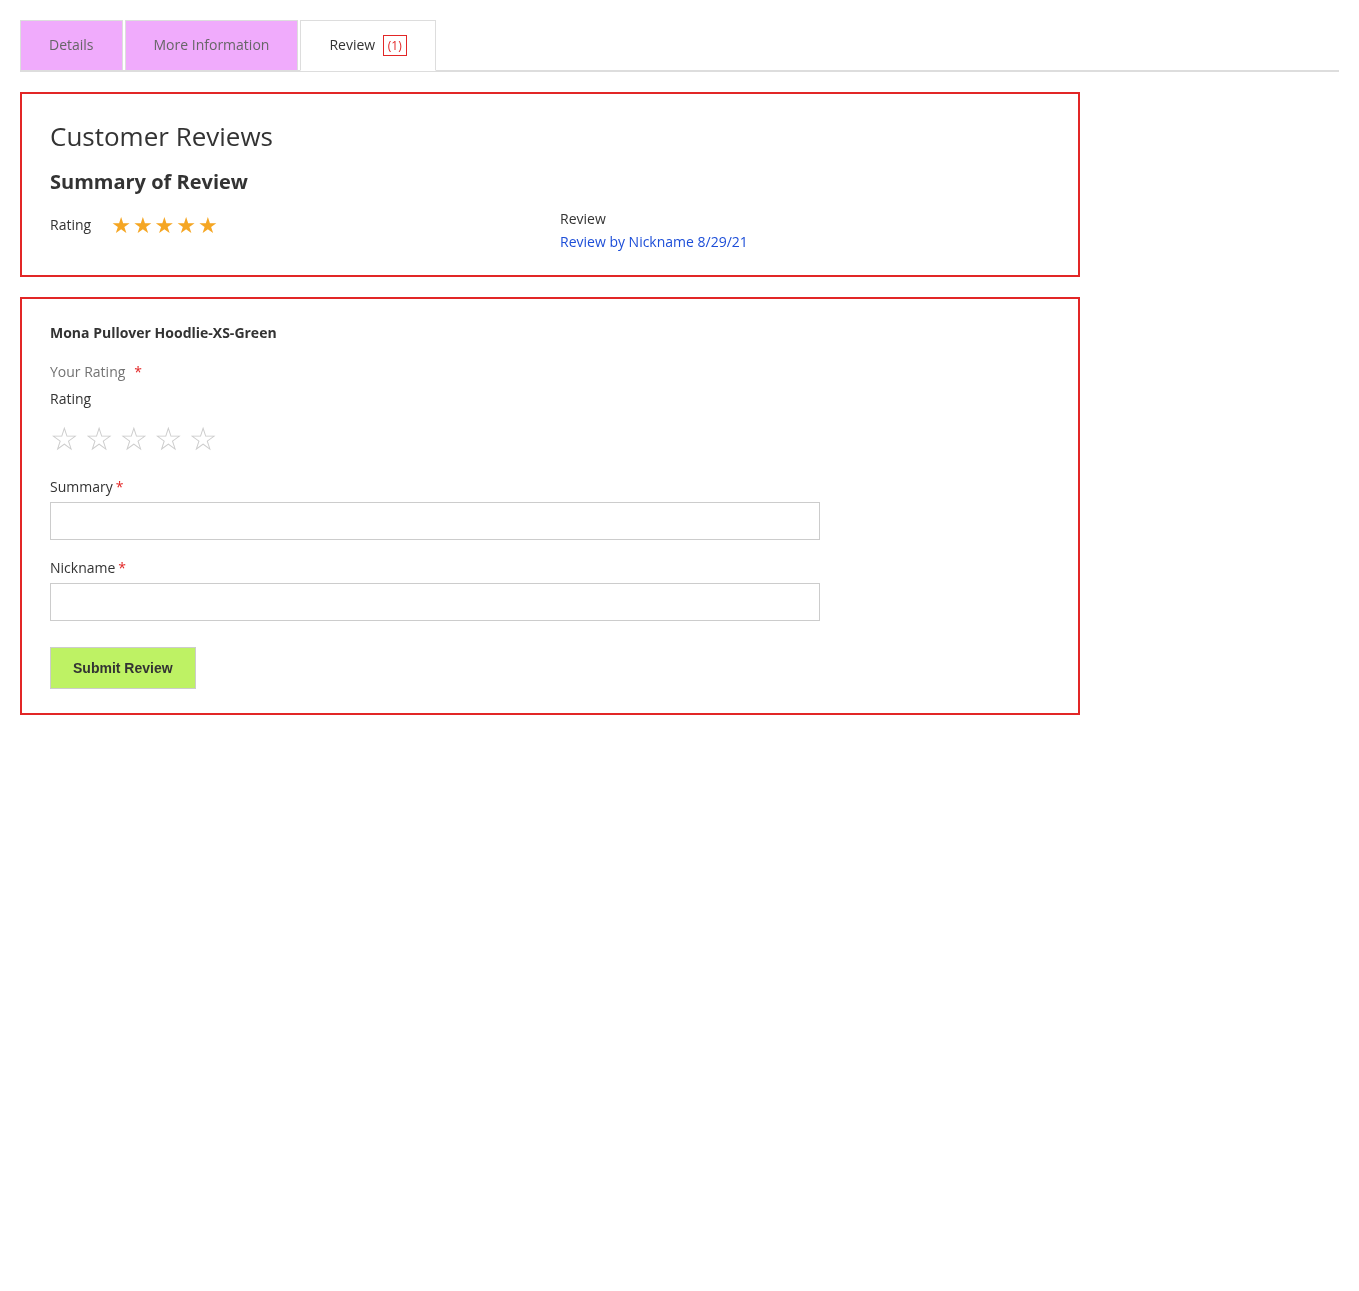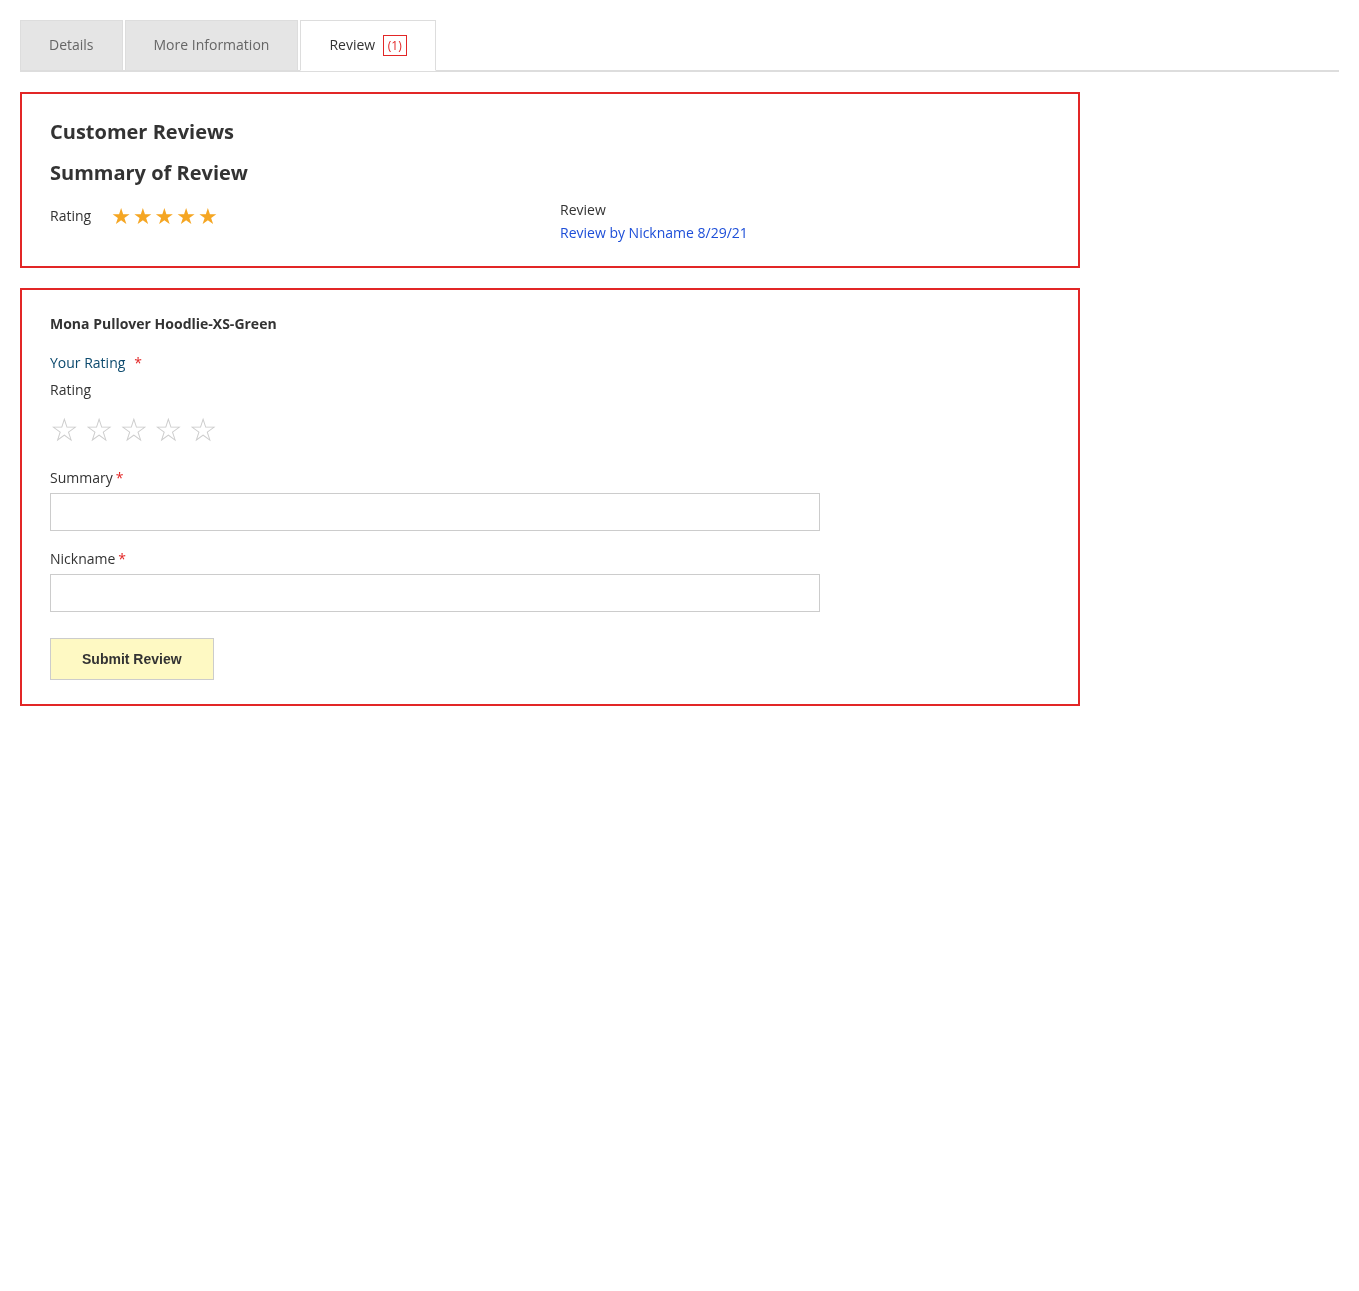--- a/index.html
+++ b/index.html
@@ -19,21 +19,21 @@
     }
 
     .tabs-container {
       display: flex;
       border-bottom: 1px solid #ddd;
       margin-bottom: 0;
     }
 
     .tab {
       padding: 14px 28px;
-      background: #e5e5e5;
+      background: #f0abfc;
       border: 1px solid #ddd;
       border-bottom: none;
       cursor: pointer;
       font-size: 14px;
       color: #666;
       margin-right: 2px;
     }
 
     .tab.active {
       background: #fff;
@@ -59,22 +59,22 @@
 
     .section-box {
       border: 2px solid #e22626;
       padding: 24px 28px;
       margin-bottom: 20px;
       background: #fff;
       max-width: 1060px;
     }
 
     .customer-reviews-title {
-      font-size: 20px;
-      font-weight: 700;
+      font-size: 26px;
+      font-weight: 400;
       color: #333;
       margin-bottom: 14px;
     }
 
     .summary-title {
       font-size: 20px;
       font-weight: 700;
       color: #333;
       margin-bottom: 14px;
     }
@@ -182,41 +182,41 @@
       border: 1px solid #ccc;
       padding: 10px 12px;
       font-size: 14px;
       outline: none;
       color: #333;
       height: 100px;
       resize: vertical;
     }
 
     .submit-button {
-      background: #fef9c3;
+      background: #bef264;
       border: 1px solid #ccc;
-      padding: 12px 31px;
+      padding: 12px 22px;
       font-size: 14px;
       font-weight: 600;
       color: #333;
       cursor: pointer;
       margin-top: 8px;
     }
 
     .your-rating-row {
       display: flex;
       align-items: center;
       gap: 6px;
       margin-bottom: 8px;
     }
 
     .your-rating-label {
       font-size: 14px;
       font-weight: 400;
-      color: #0c4a6e;
+      color: #737373;
     }
   </style>
 </head>
 <body>
 
 <div class="tabs-container">
   <div class="tab">
     <span>Details</span>
   </div>
   <div class="tab">

